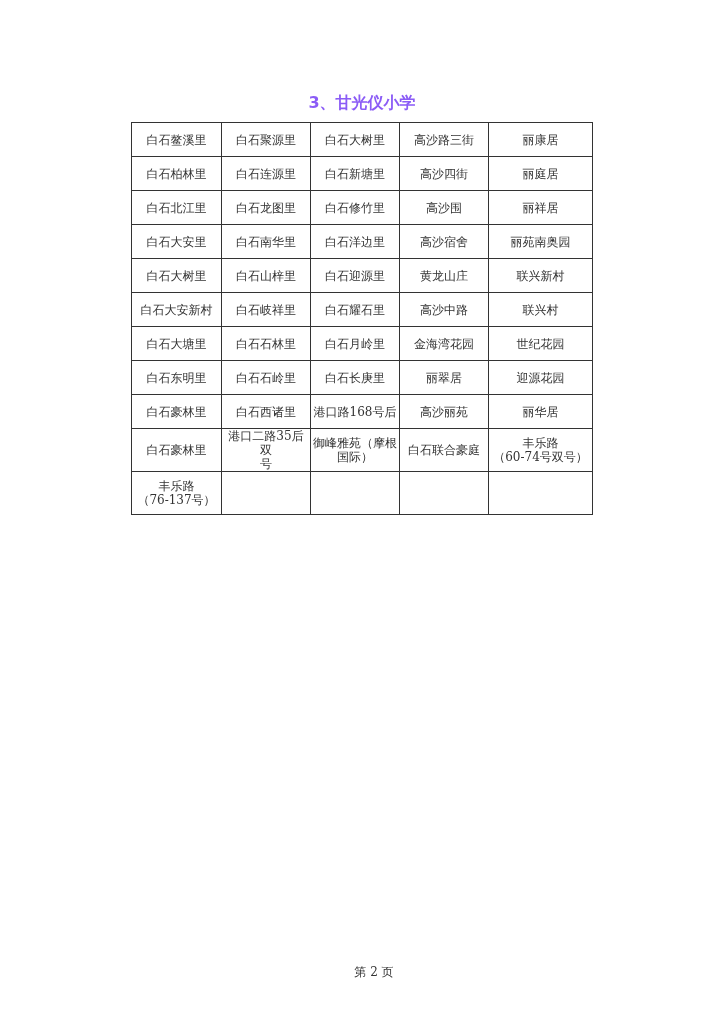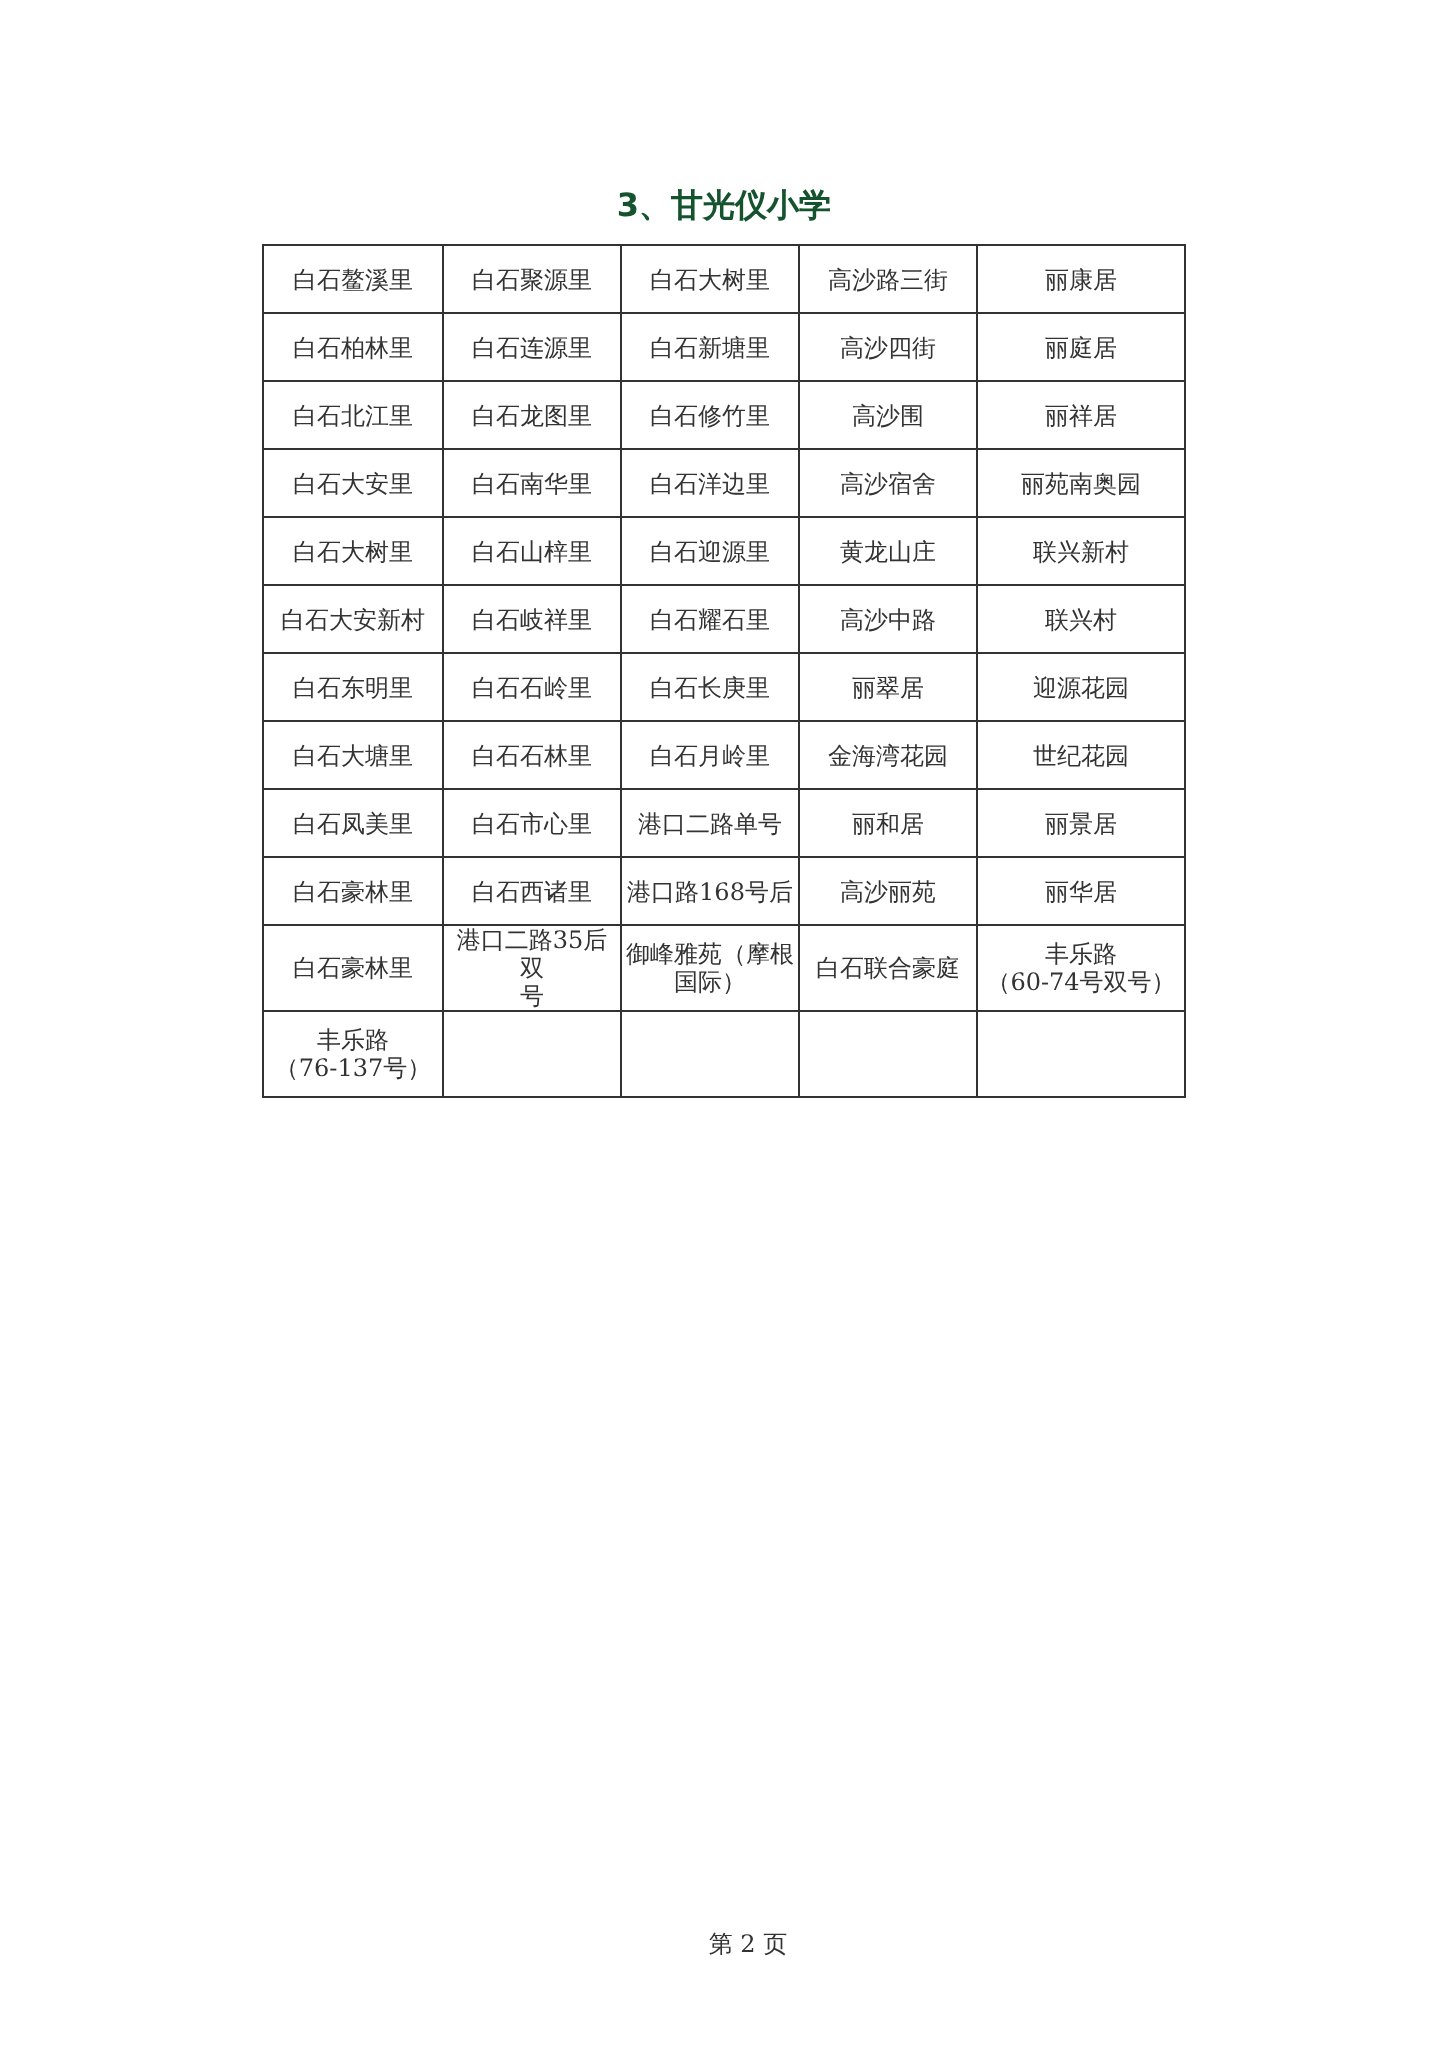--- a/index.html
+++ b/index.html
@@ -4,21 +4,21 @@
 <style>
   html, body { margin: 0; padding: 0; }
   body {
     width: 724px; height: 1024px; background: #ffffff; position: relative;
     font-family: "DejaVu Serif", "Liberation Serif", serif; color: #222;
     overflow: hidden;
   }
   .title {
     position: absolute; left: 0; width: 724px; top: 93px; text-align: center;
     font-family: "DejaVu Sans", "Liberation Sans", sans-serif;
-    font-size: 16px; font-weight: bold; color: #14532d;
+    font-size: 16px; font-weight: bold; color: #8b5cf6;
   }
   table.grid {
     position: absolute; left: 131px; top: 122px;
     border-collapse: collapse; table-layout: fixed;
     width: 462px;
   }
   table.grid td {
     border: 1.3px solid #333;
     height: 33px; padding: 0 1px;
     text-align: center; vertical-align: middle;
@@ -81,39 +81,32 @@
       <td>联兴新村</td>
     </tr>
     <tr>
       <td>白石大安新村</td>
       <td>白石岐祥里</td>
       <td>白石耀石里</td>
       <td>高沙中路</td>
       <td>联兴村</td>
     </tr>
     <tr>
-      <td>白石东明里</td>
-      <td>白石石岭里</td>
-      <td>白石长庚里</td>
-      <td>丽翠居</td>
-      <td>迎源花园</td>
-    </tr>
-    <tr>
       <td>白石大塘里</td>
       <td>白石石林里</td>
       <td>白石月岭里</td>
       <td>金海湾花园</td>
       <td>世纪花园</td>
     </tr>
     <tr>
-      <td>白石凤美里</td>
-      <td>白石市心里</td>
-      <td>港口二路单号</td>
-      <td>丽和居</td>
-      <td>丽景居</td>
+      <td>白石东明里</td>
+      <td>白石石岭里</td>
+      <td>白石长庚里</td>
+      <td>丽翠居</td>
+      <td>迎源花园</td>
     </tr>
     <tr>
       <td>白石豪林里</td>
       <td>白石西诸里</td>
       <td>港口路168号后</td>
       <td>高沙丽苑</td>
       <td>丽华居</td>
     </tr>
     <tr>
       <td>白石豪林里</td>

